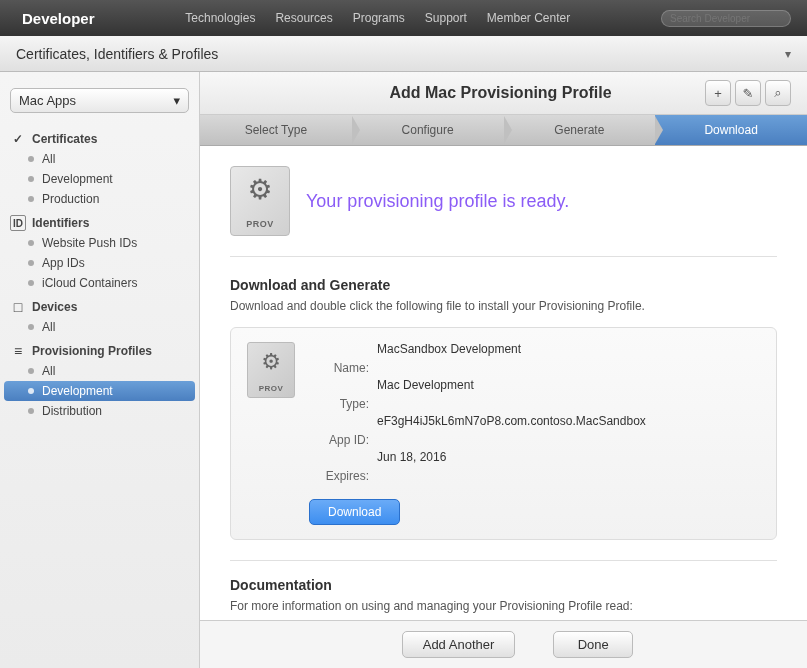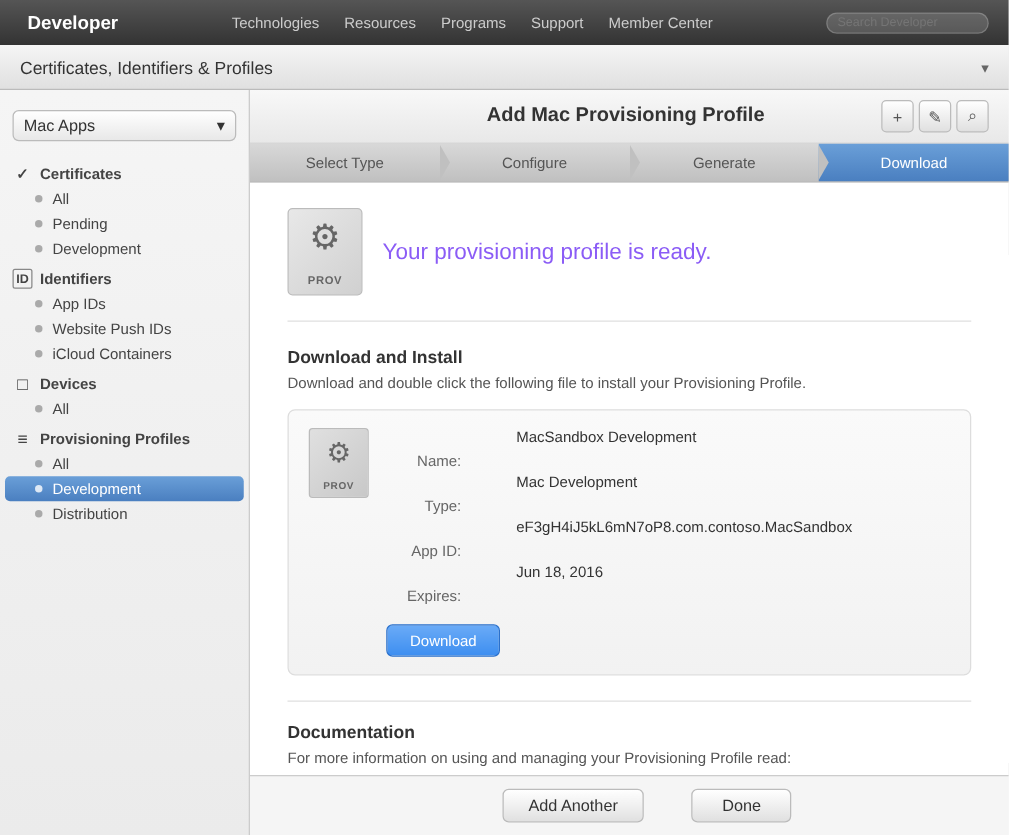--- a/index.html
+++ b/index.html
@@ -195,21 +195,21 @@
       border-radius: 3px;
       display: flex; flex-direction: column; align-items: center; justify-content: flex-end;
       position: relative; padding-bottom: 4px;
       flex-shrink: 0;
     }
     .prov-icon-small .prov-icon-gear { font-size: 22px; }
     .prov-icon-small .prov-icon-label { font-size: 8px; }
     .profile-details { flex: 1; }
     .profile-row { display: flex; gap: 8px; margin-bottom: 3px; font-size: 12px; }
     .profile-label { color: #666; min-width: 60px; text-align: right; margin-top: 19px; }
-    .profile-value { color: #333; margin-left: 36px; }
+    .profile-value { color: #333; }
     .download-btn {
       background: linear-gradient(to bottom, #6aabf7, #3d8ef0);
       border: 1px solid #2a70cc;
       border-radius: 5px;
       color: #fff;
       padding: 5px 18px;
       font-size: 12px;
       font-weight: 500;
       cursor: pointer;
       margin-top: 8px;
@@ -276,38 +276,38 @@
     <div class="sidebar-section-header">
       <span class="sidebar-section-icon">✓</span>
       <span>Certificates</span>
     </div>
     <div class="sidebar-item">
         <span class="sidebar-dot"></span>
         <span>All</span>
       </div>
     <div class="sidebar-item">
         <span class="sidebar-dot"></span>
-        <span>Pending</span>
-      </div>
-    <div class="sidebar-item">
-        <span class="sidebar-dot"></span>
         <span>Development</span>
+      </div>
+    <div class="sidebar-item">
+        <span class="sidebar-dot"></span>
+        <span>Production</span>
       </div>
 
     <div class="sidebar-section-header">
       <span class="sidebar-section-icon" style="font-size:10px;font-weight:700;border:1px solid #888;border-radius:2px;padding:0 1px;">ID</span>
       <span>Identifiers</span>
     </div>
     <div class="sidebar-item">
         <span class="sidebar-dot"></span>
+        <span>Website Push IDs</span>
+      </div>
+    <div class="sidebar-item">
+        <span class="sidebar-dot"></span>
         <span>App IDs</span>
-      </div>
-    <div class="sidebar-item">
-        <span class="sidebar-dot"></span>
-        <span>Website Push IDs</span>
       </div>
     <div class="sidebar-item">
         <span class="sidebar-dot"></span>
         <span>iCloud Containers</span>
       </div>
 
     <div class="sidebar-section-header">
       <span class="sidebar-section-icon" style="font-size:14px;">□</span>
       <span>Devices</span>
     </div>
@@ -365,21 +365,21 @@
 
       <div class="ready-section">
         <div class="prov-icon-large">
           <span class="prov-icon-gear">⚙</span>
           <span class="prov-icon-label">PROV</span>
         </div>
         <span class="ready-text">Your provisioning profile is ready.</span>
       </div>
 
       <div>
-        <div class="section-title">Download and Install</div>
+        <div class="section-title">Download and Generate</div>
         <div class="section-desc">Download and double click the following file to install your Provisioning Profile.</div>
 
         <div class="profile-card">
           <div class="prov-icon-small">
             <span class="prov-icon-gear">⚙</span>
             <span class="prov-icon-label">PROV</span>
           </div>
           <div class="profile-details">
             <div class="profile-row">
               <span class="profile-label">Name:</span>

